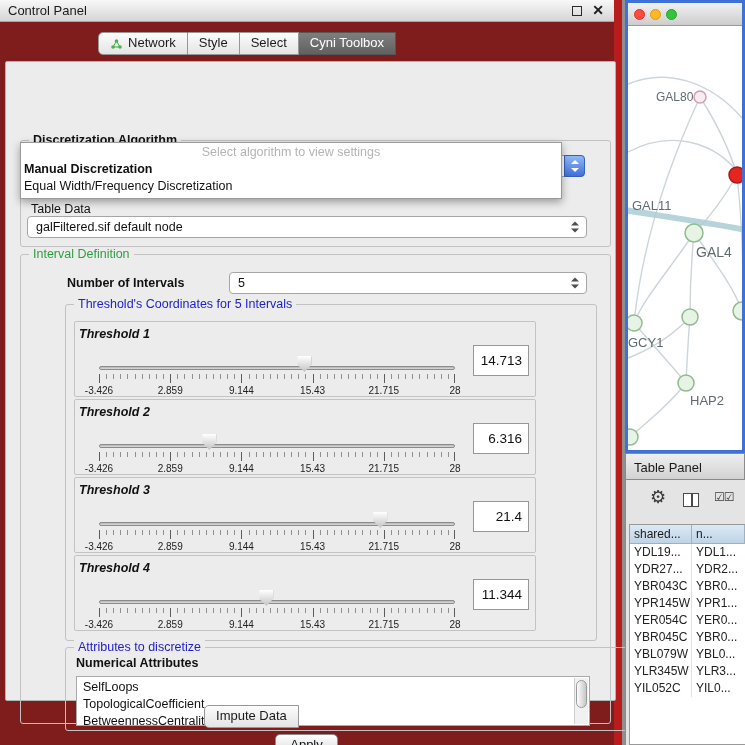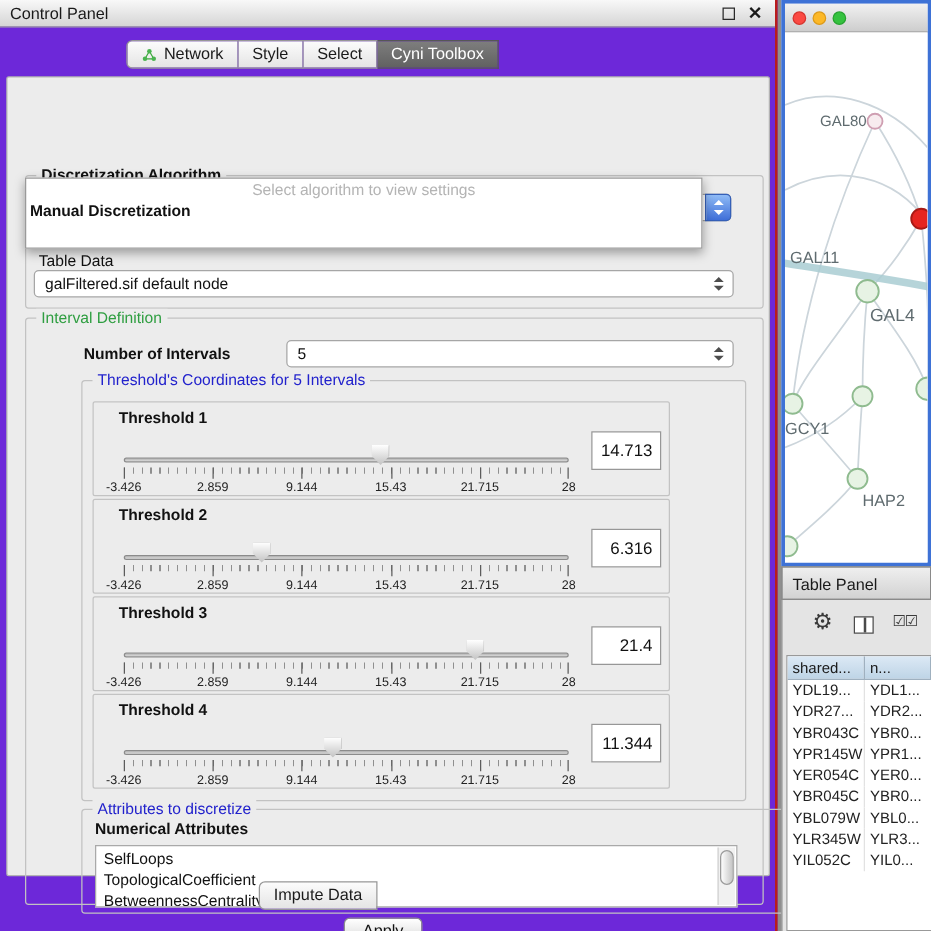--- a/index.html
+++ b/index.html
@@ -4,21 +4,21 @@
 <style>
   * { box-sizing: border-box; margin: 0; padding: 0; }
   html,body { width:745px; height:745px; }
   body {
     position:relative; background:#8f8f8f; overflow:hidden;
     font-family:"Liberation Sans", sans-serif; -webkit-font-smoothing:antialiased;
   }
 
   
   #control-panel { position:absolute; left:0; top:0; width:622px; height:745px;
-    background:#6d28d9; border-right:2px solid #b91c1c; }
+    background:#7f1d1d; border-right:8px solid #b91c1c; }
 
   .titlebar { position:absolute; left:0; top:0; width:100%; height:22px;
     background:linear-gradient(#f8f8f8,#d5d5d5); border-bottom:1px solid #a5a5a5; }
   .titlebar .title { position:absolute; left:8px; top:3px; font-size:13px; color:#1a1a1a; }
   .float-icon { position:absolute; right:32px; top:6px; width:10px; height:10px;
     border:1.5px solid #2a2a2a; background:transparent; }
   .close-icon { position:absolute; right:10px; top:2px; font-size:14px; font-weight:bold; color:#1a1a1a; }
 
   
   .seg { display:flex; justify-content:center; position:absolute; left:0; right:0; }
@@ -68,21 +68,21 @@
   
   #algo-popup { position:absolute; left:14px; top:80px; width:542px; height:57px;
     background:#fff; border:1px solid #9a9a9a; box-shadow:0 3px 8px rgba(0,0,0,.35); z-index:50; }
   #algo-popup .ph { height:18px; text-align:center; padding-top:2px; font-size:12.5px; color:#b4b4b4; }
   #algo-popup .opt { height:17px; padding-left:3px; font-size:12.5px; color:#111; line-height:17px; }
   #algo-popup .opt.b { font-weight:bold; }
 
   
   .th-row { position:absolute; left:8px; width:462px; height:76px;
     border:1px solid #c3c3c3; border-radius:2px; background:#ececec; }
-  .th-row .tlabel { position:absolute; left:20px; top:5px; font-size:12.5px; font-weight:bold; color:#111; }
+  .th-row .tlabel { position:absolute; left:4px; top:5px; font-size:12.5px; font-weight:bold; color:#111;font-style:italic; }
   .slider { position:absolute; left:24px; top:0; width:356px; height:76px; }
   .track { position:absolute; left:0; right:0; top:44px; height:4px;
     background:linear-gradient(#b5b5b5,#dcdcdc); border:1px solid #8b8b8b; border-radius:2px; }
   .thumb { position:absolute; top:34px; width:14px; height:16px;
     background:linear-gradient(#ffffff,#c3c3c3);
     clip-path:polygon(0 0,100% 0,100% 55%,50% 100%,0 55%);
     filter:drop-shadow(0 0 1px rgba(0,0,0,.6)); }
   .minor-ticks { position:absolute; left:0; right:0; top:52px; height:5px;
     background-image:repeating-linear-gradient(to right,#8f8f8f 0 1px,transparent 1px 7.12px); }
   .major-ticks { position:absolute; left:0; right:0; top:52px; height:9px; }
@@ -193,20 +193,21 @@
         <span class="updown">
             <i class="up"></i>
             <i class="dn"></i>
           </span>
       </div>
     </div>
 
     <div id="algo-popup">
       <div class="ph">Select algorithm to view settings</div>
       <div class="opt b">Manual Discretization</div>
+      <div class="opt">Equal Width/Frequency Discretization</div>
     </div>
 
     <div class="group" id="interval-group">
       <span class="gtitle">Interval Definition</span>
 
       <span class="bold-label" style="left:46px; top:21px;">Number of Intervals</span>
       <div class="combo" style="left:208px; top:17px; width:358px; height:22px;">
         <span class="cval">5</span>
         <span class="updown">
             <i class="up"></i>

